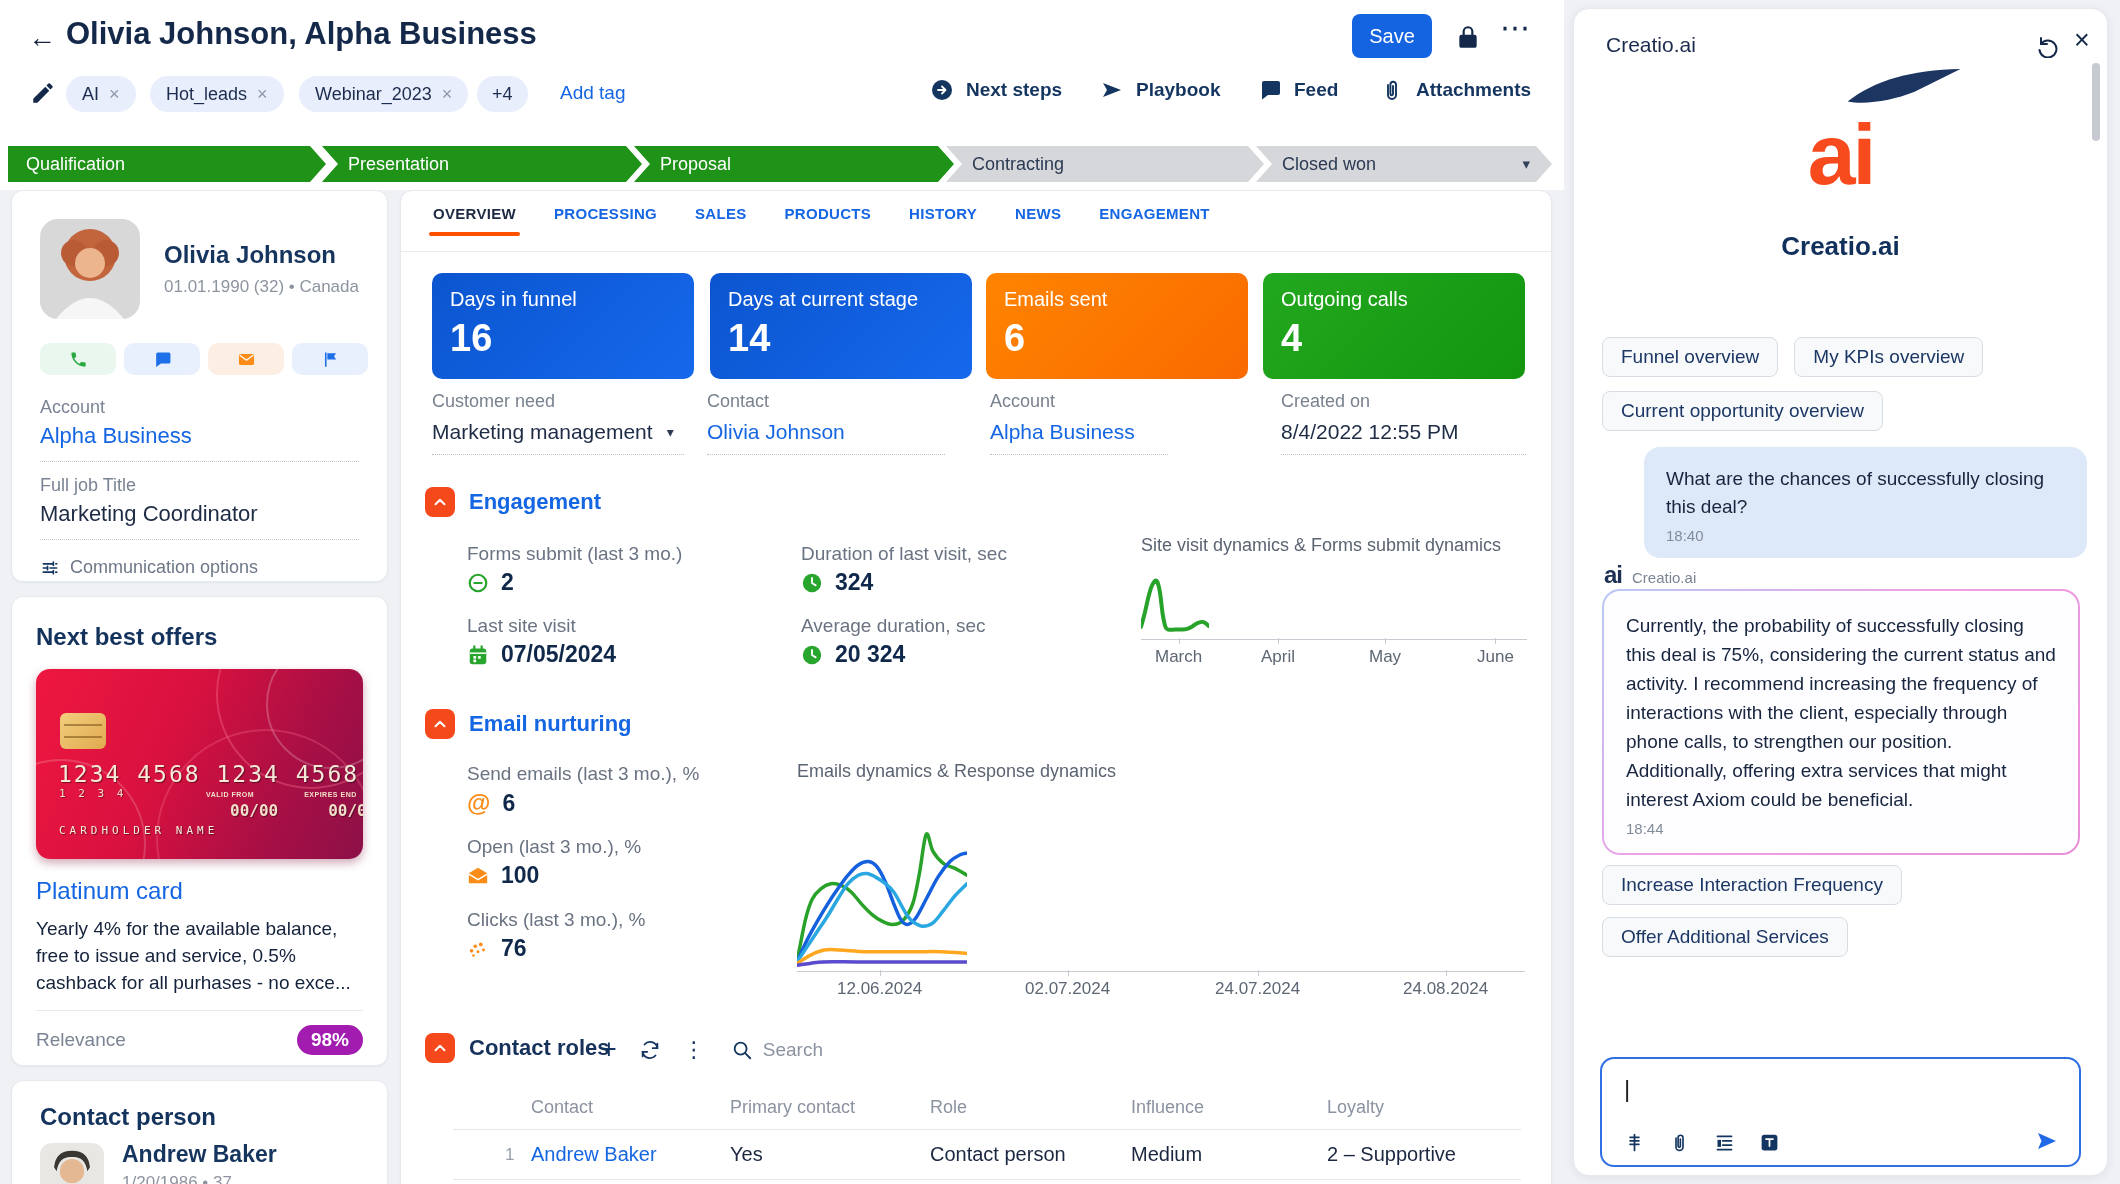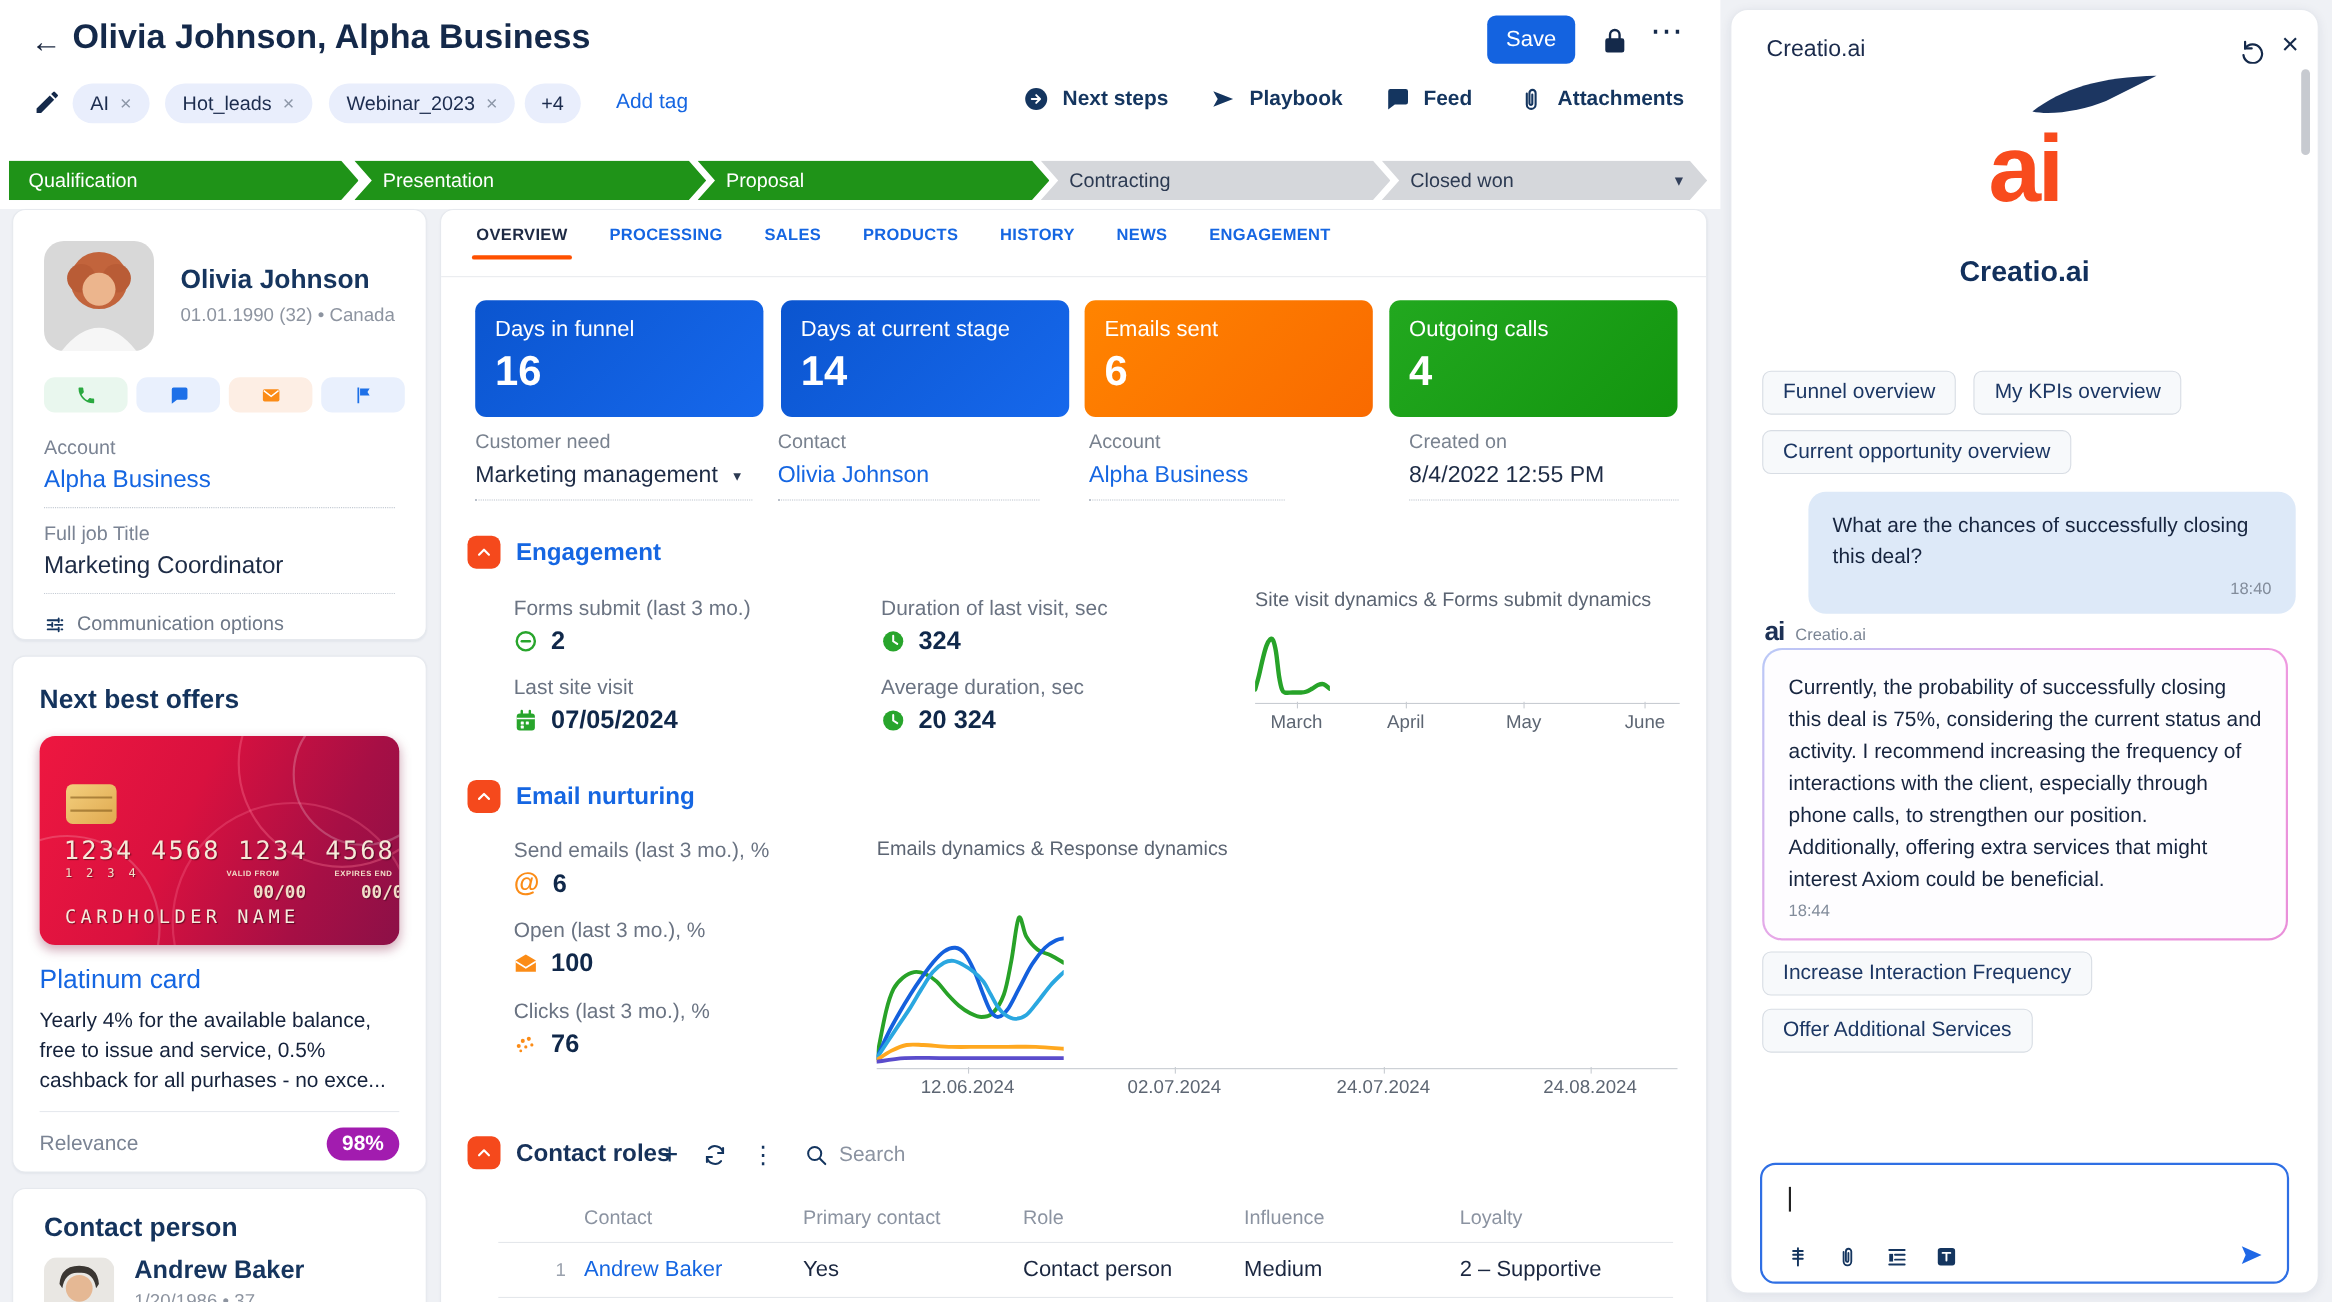--- a/index.html
+++ b/index.html
@@ -71,21 +71,21 @@
              background:linear-gradient(140deg,#f3cf7e,#e0a94f); }
   .cc-chip::before { content:""; position:absolute; left:4px; right:4px; top:11px; border-top:2px solid rgba(120,80,20,.55);
                      height:10px; border-bottom:2px solid rgba(120,80,20,.55); }
   .cc-num { position:absolute; left:22px; top:92px; font-family:"DejaVu Sans Mono",monospace; font-weight:400; font-size:23px;
             letter-spacing:2px; color:#f6e9d8; text-shadow:1px 1px 1px rgba(0,0,0,.45); }
   .cc-num-s { position:absolute; left:23px; top:118px; font-family:"DejaVu Sans Mono",monospace; font-size:11px; letter-spacing:3px;
               color:#f2dfc9; text-shadow:1px 1px 1px rgba(0,0,0,.4); }
   .cc-dates { position:absolute; left:170px; top:114px; display:flex; gap:26px; color:#f2dfc9; }
   .cc-dlabel { font-size:7px; letter-spacing:.5px; font-weight:700; }
   .cc-dval { font-family:"DejaVu Sans Mono",monospace; font-size:16px; font-weight:700; text-shadow:1px 1px 1px rgba(0,0,0,.4);margin-left:24px; }
-  .cc-holder { position:absolute; left:23px; top:155px; font-family:"DejaVu Sans Mono",monospace; font-size:17px; letter-spacing:4px;
+  .cc-holder { position:absolute; left:23px; top:155px; font-family:"DejaVu Sans Mono",monospace; font-size:11px; letter-spacing:4px;
                color:#f6ecdc; text-shadow:1px 1px 1px rgba(0,0,0,.45); }
   .offer-name { margin-top:18px; font-size:24px; color:#1566e2; cursor:pointer; }
   .offer-desc { margin-top:10px; font-size:19px; line-height:27px; color:#15223b; }
   .offer-div { margin-top:14px; border-bottom:1px solid #e6e9ee; }
   .relevance-row { margin-top:14px; display:flex; align-items:center; justify-content:space-between; }
   .relevance-label { font-size:19px; color:#7b8494;text-align:right; }
   .relevance-badge { background:#a21caf; color:#fff; font-size:19px; font-weight:700; border-radius:16px; padding:4px 14px; }
 
   .person-card { left:11px; top:1080px; width:377px; height:120px; padding:22px 28px; }
   .person-title { font-size:24px; font-weight:700; color:#14335c; }
@@ -157,21 +157,21 @@
   .ai-logo-text { position:absolute; left:0; right:0; top:44px; text-align:center; font-size:86px; font-weight:700;
                   letter-spacing:-3px; color:#f84b1d; line-height:1; }
   .ai-logo-arrow { position:absolute; left:272px; top:0; width:118px; height:44px; }
   .ai-brand { position:absolute; left:0; right:0; top:222px; text-align:center; font-size:26px; font-weight:600; color:#12305c; }
   .ai-greet { position:absolute; left:30px; width:478px; top:258px; font-size:19px; line-height:29px; color:#1e2b44; }
   .sug-row { position:absolute; left:28px; display:flex; gap:16px; }
   .sug-btn { background:#f7f9fb; border:1px solid #d8dde4; border-radius:8px; padding:8px 18px; font-size:19px; color:#1c3764;
              font-family:inherit; cursor:pointer; white-space:nowrap; }
   .user-bubble { position:absolute; left:70px; right:20px; top:438px; background:#dde9f8; border-radius:16px; padding:18px 22px 10px; }
   .user-bubble .msg { font-size:19px; line-height:28px; color:#17253f; }
-  .bubble-time { text-align:right; font-size:15px; color:#828c9b; margin-top:6px; padding-bottom:4px; }
+  .bubble-time { font-size:15px; color:#828c9b; margin-top:6px; padding-bottom:4px; }
   .ai-author { position:absolute; left:30px; top:554px; display:flex; align-items:baseline; gap:10px; }
   .ai-author .mini { font-size:24px; font-weight:700; color:#1d3155; letter-spacing:-1px; line-height:1; }
   .ai-author .nm { font-size:15px; color:#7b8594; }
   .ai-bubble-border { position:absolute; left:28px; right:27px; top:580px; border-radius:18px; padding:2px;
                       background:linear-gradient(135deg,#b9c9f7,#f0a0e4 45%,#e98fd9); }
   .ai-bubble { background:#fefdff; border-radius:16px; padding:20px 22px 12px; }
   .ai-bubble .msg { font-size:19px; line-height:29px; color:#17253f; }
   .ai-bubble .bubble-time { text-align:left; }
   .sug-col-btn { position:absolute; left:28px; }
   .chat-input { position:absolute; left:26px; right:26px; top:1048px; height:110px; border:2px solid #2f6fe4; border-radius:14px; background:#fff; cursor:text; }

